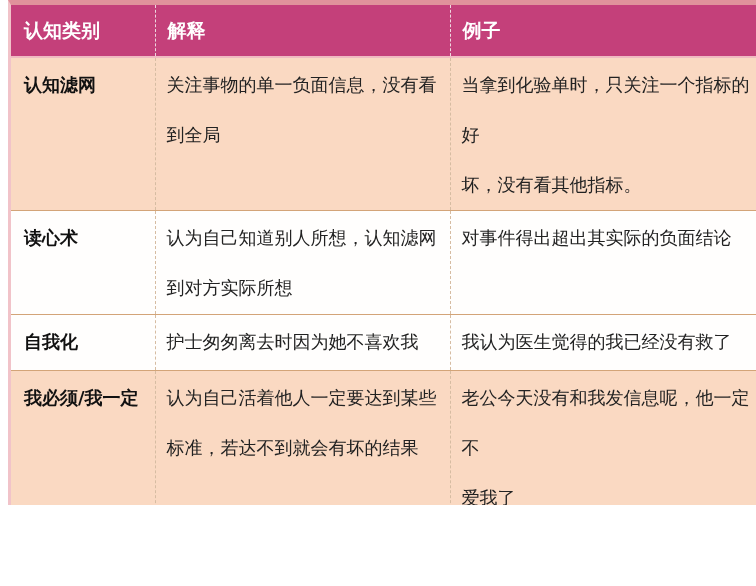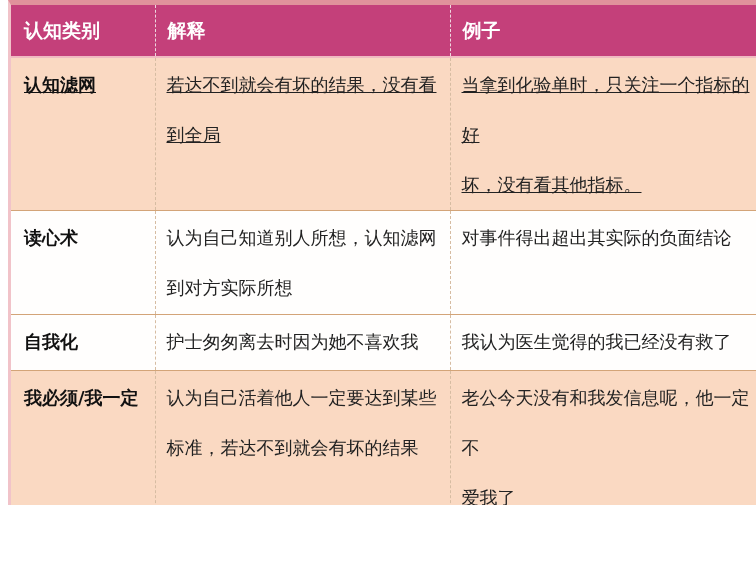--- a/index.html
+++ b/index.html
@@ -47,21 +47,21 @@
   thead th.cat{padding-left:13px;}
   thead th + th{border-left:1px dashed var(--header-separator);}
   tbody td{
     vertical-align:top;
     padding:2px 4px 0 11px;
     font-size:18px;
     line-height:50px;
     color:var(--text-dark);
     border-top:1px solid var(--row-border);
   }
-  tbody tr:first-child td{border-top:none;text-decoration:underline;}
+  tbody tr:first-child td{border-top:none;}
   tbody td + td{border-left:1px dashed var(--col-separator);}
   tbody td.cat{
     font-weight:bold;color:#111;
     padding-left:13px;white-space:nowrap;
   }
   tbody td.exp,tbody td.exa{white-space:pre-line;}
   tr.peach{background:var(--row-peach);}
   tr.white{background:var(--row-white);border-radius:16px;}
   tr.h103{height:103px;}
   tr.h104{height:104px;}
@@ -80,21 +80,21 @@
     <thead>
       <tr>
         <th class="cat">认知类别</th>
         <th>解释</th>
         <th>例子</th>
       </tr>
     </thead>
     <tbody>
       <tr class="peach h103">
         <td class="cat">认知滤网</td>
-        <td class="exp">若达不到就会有坏的结果，没有看
+        <td class="exp">关注事物的单一负面信息，没有看
 到全局</td>
         <td class="exa">当拿到化验单时，只关注一个指标的好
 坏，没有看其他指标。</td>
       </tr>
       <tr class="white h104">
         <td class="cat">读心术</td>
         <td class="exp">认为自己知道别人所想，认知滤网
 到对方实际所想</td>
         <td class="exa">对事件得出超出其实际的负面结论</td>
       </tr>

